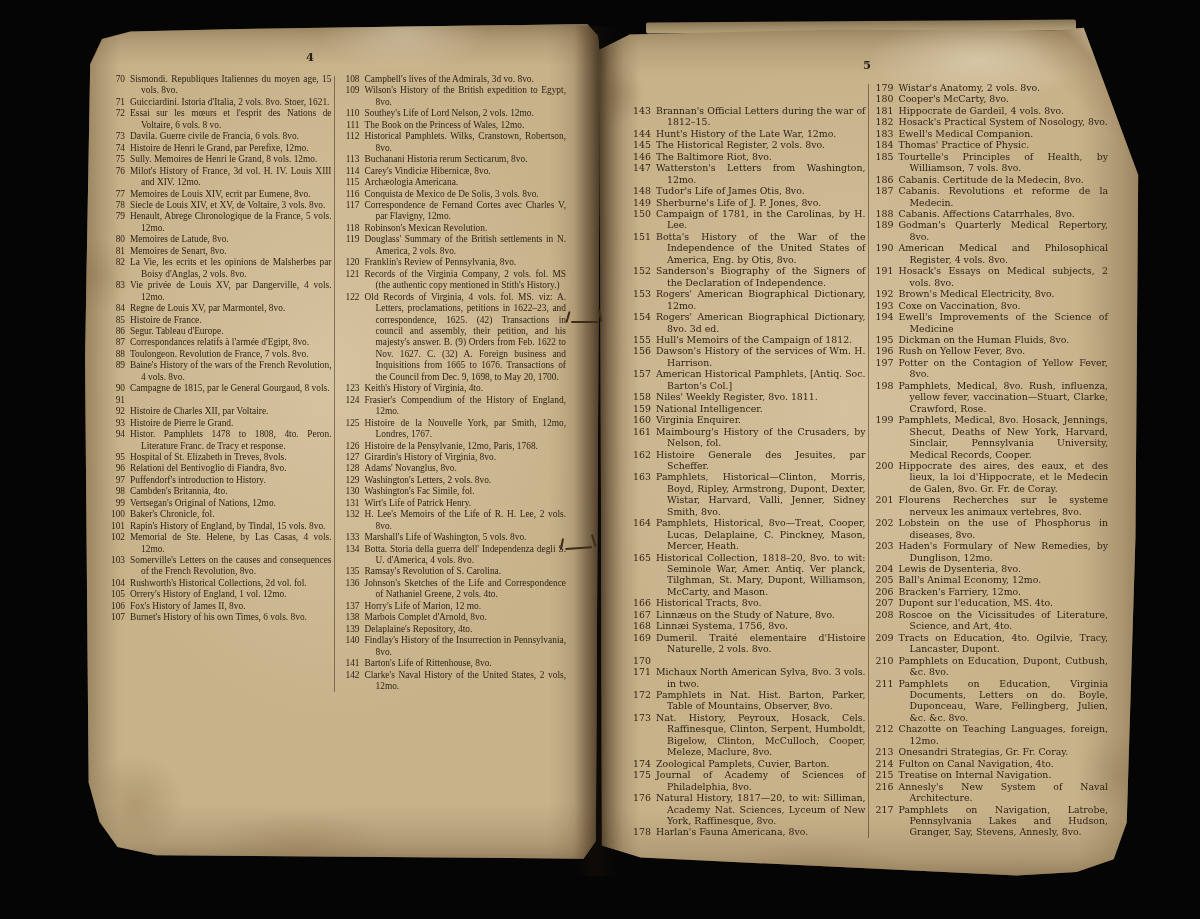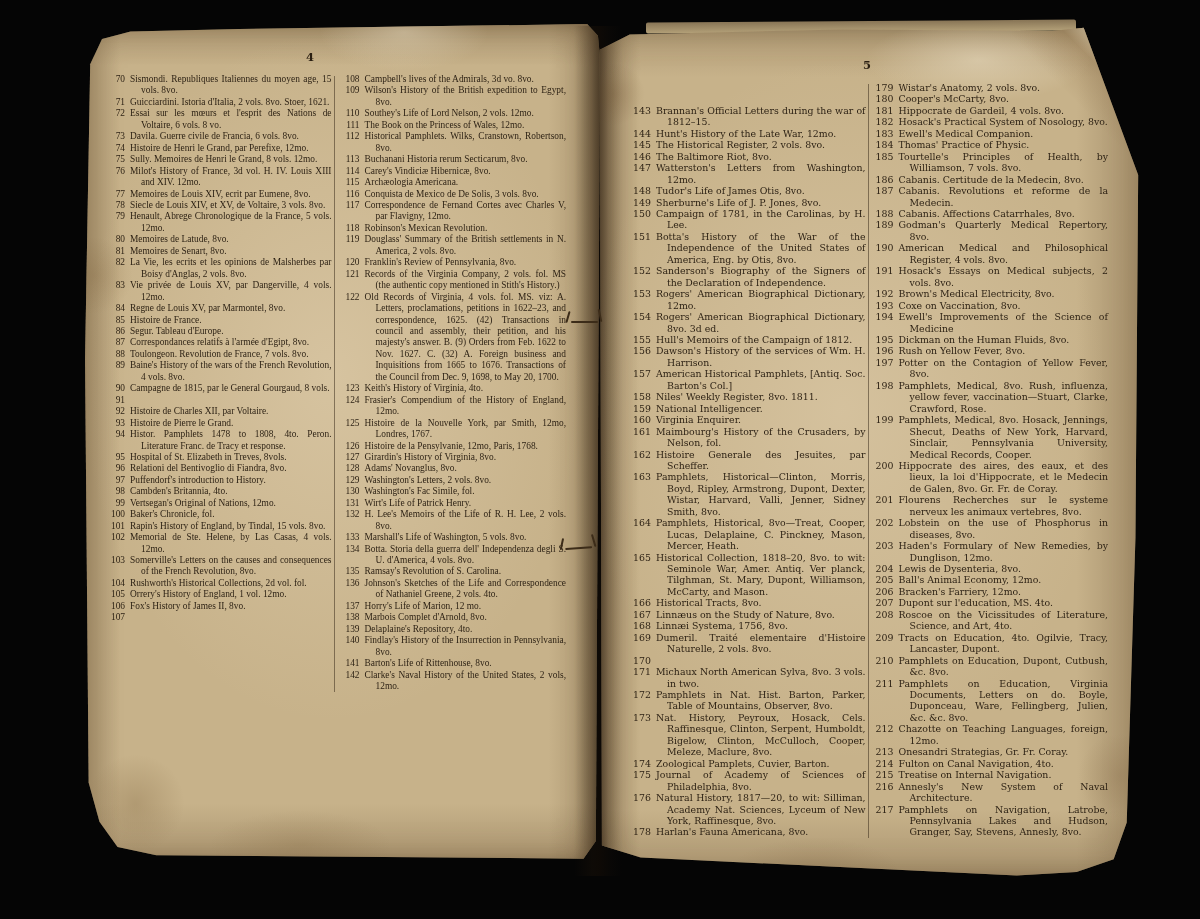--- a/index.html
+++ b/index.html
@@ -215,20 +215,21 @@
           <div class="entry">
             <span class="num">105</span>
             <span class="txt">Orrery's History of England, 1 vol. 12mo.</span>
           </div>
           <div class="entry">
             <span class="num">106</span>
             <span class="txt">Fox's History of James II, 8vo.</span>
           </div>
           <div class="entry">
             <span class="num">107</span>
+            <span class="txt">Burnet's History of his own Times, 6 vols. 8vo.</span>
           </div>
         </div>
       <div class="col-divider"></div>
       <div class="col">
           <div class="entry">
             <span class="num">108</span>
             <span class="txt">Campbell's lives of the Admirals, 3d vo. 8vo.</span>
           </div>
           <div class="entry">
             <span class="num">109</span>

